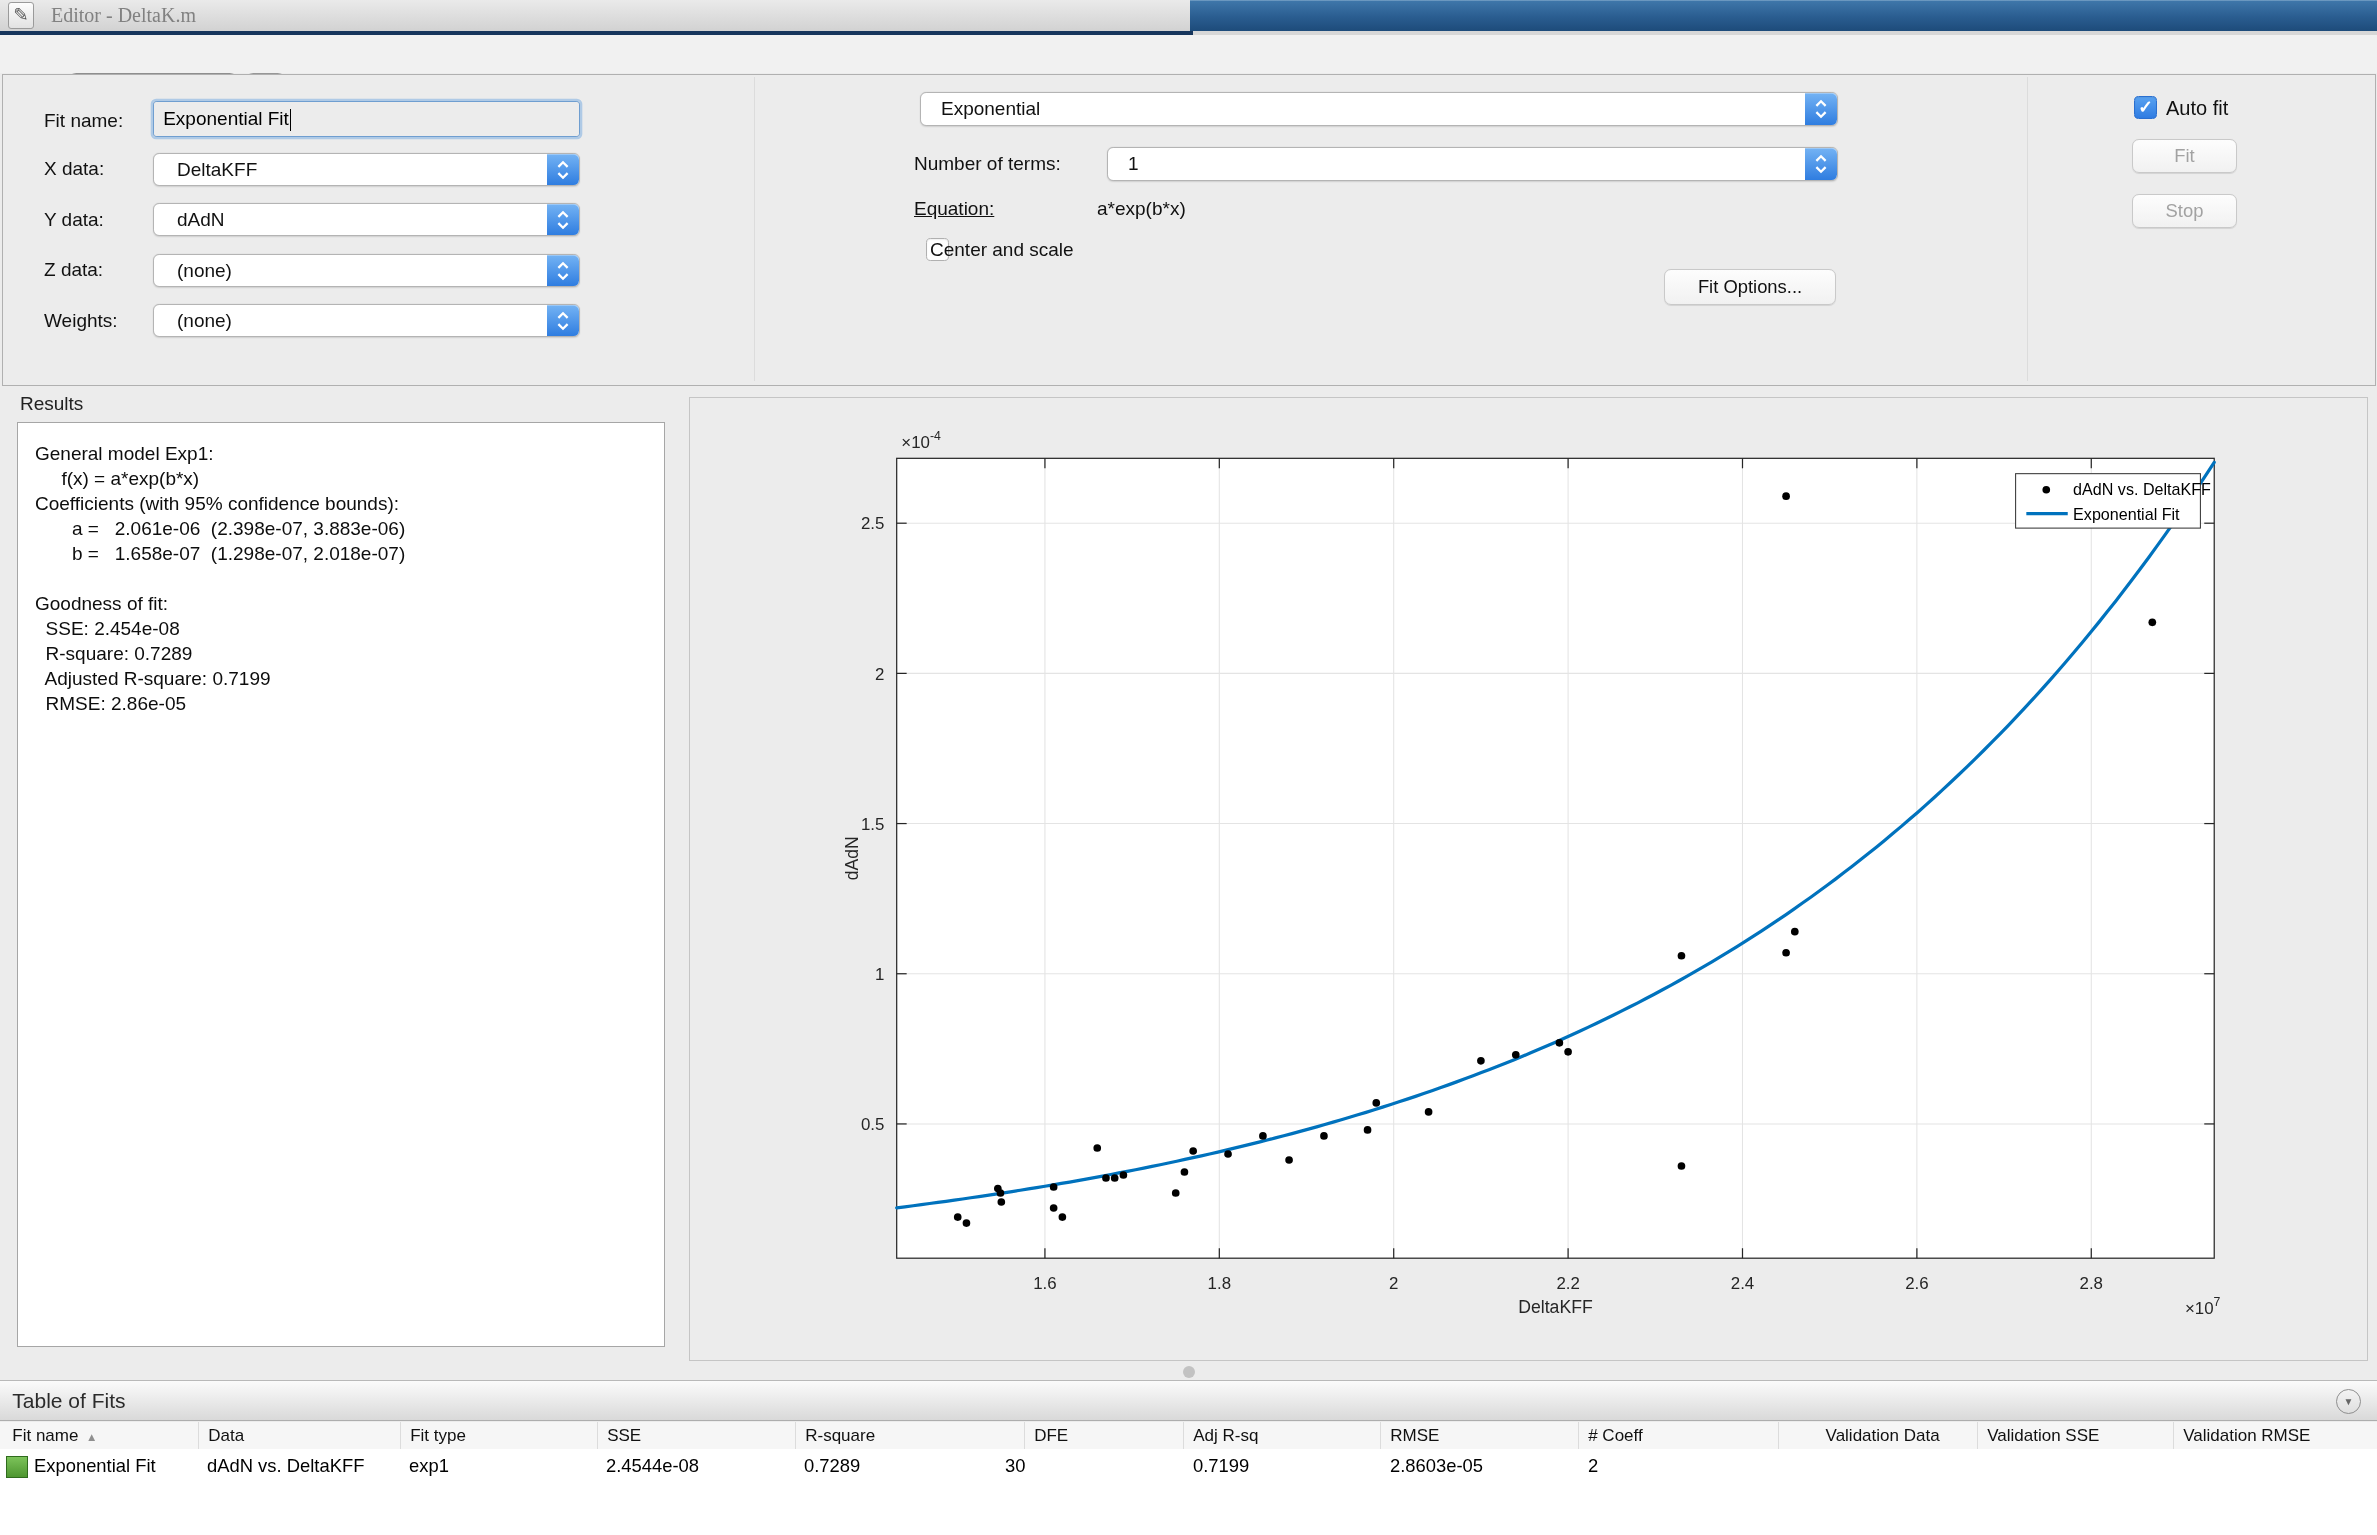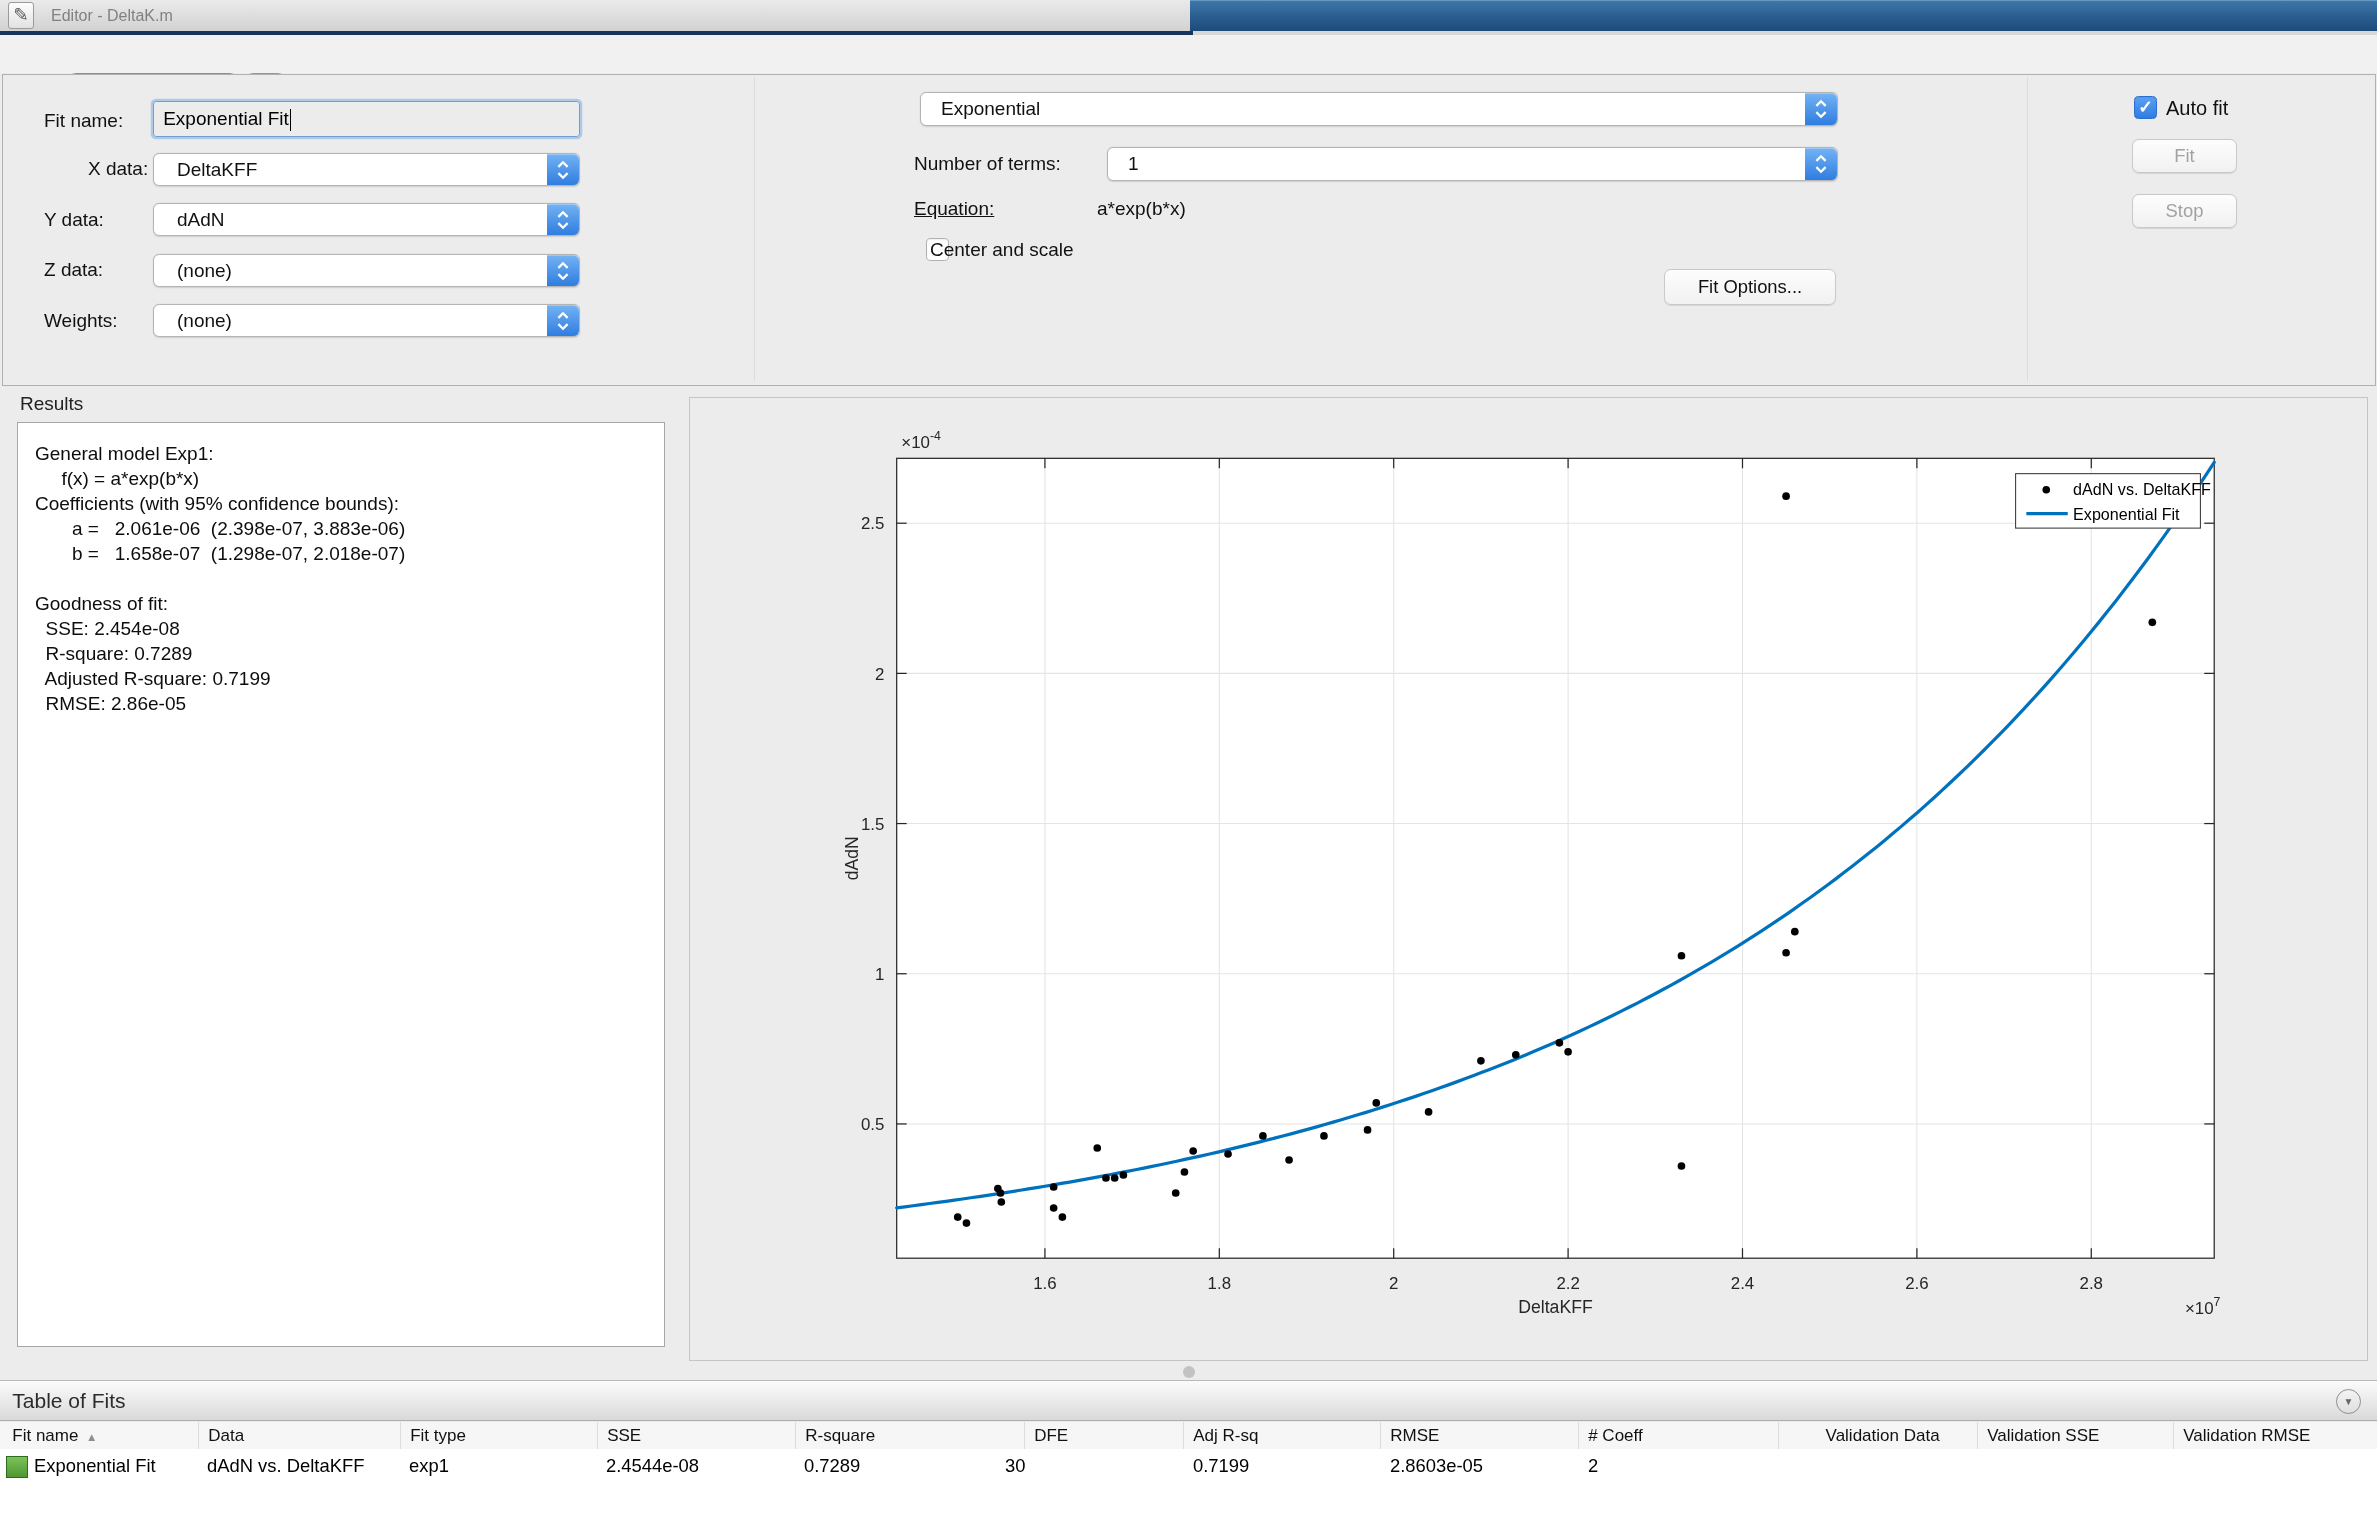--- a/index.html
+++ b/index.html
@@ -4,21 +4,21 @@
 <style>
   html,body{margin:0;padding:0;}
   body{width:2377px;height:1535px;position:relative;overflow:hidden;
        background:#ececec;font-family:"Liberation Sans",sans-serif;
        -webkit-font-smoothing:antialiased;}
   .abs{position:absolute;}
 
   
   #editor-titlebar{left:0;top:0;width:1190px;height:31px;
     background:linear-gradient(#eaeaea,#d2d2d2);border-bottom:0.8px solid #b8b8b8;}
-  #editor-title{left:51px;top:0;height:34px;line-height:31px;font-size:16px;color:#818181;}
+  #editor-title{left:51px;top:0;height:34px;line-height:31px;font-size:20px;color:#818181;font-family:Liberation Serif, serif;}
   #editor-icon{left:7.7px;top:2.3px;width:24.5px;height:25px;background:linear-gradient(#fdfdfd,#e2e2e2);
     border:0.8px solid #9a9a9a;border-radius:3.1px;color:#555;font-size:18.4px;line-height:24.5px;text-align:center;}
   #cft-titlebar{left:1190px;top:0;width:1187px;height:31px;
     background:linear-gradient(#4078ab 0%,#2a5d90 55%,#1d4b7a 100%);
     box-shadow:inset 0 0.8px 0 #7aa3c6;}
   #navy-line{left:0;top:31px;width:1193px;height:4.6px;background:#16355c;}
   #gray-line{left:1193px;top:31px;width:1184px;height:4.6px;background:#d7d7d7;}
 
   
   #tabbar{left:0;top:35px;width:2377px;height:38px;background:#f1f1f1;}
@@ -110,21 +110,21 @@
 
 <div class="abs" id="params"></div>
 <div class="abs vdiv" style="left:754px;"></div>
 <div class="abs vdiv" style="left:2027px;"></div>
 
 <div class="abs plabel" style="left:44px;top:110px;">Fit name:</div>
 <div class="abs" id="fitname-input">
   <span class="val"><span>Exponential Fit</span><span class="caret"></span></span>
 </div>
 
-<div class="abs plabel" style="left:44px;top:158px;margin-left:44px;">X data:</div>
+<div class="abs plabel" style="left:44px;top:158px;">X data:</div>
 <div class="abs dd" style="left:153px;top:153px;width:425px;height:31px;line-height:31px;">
   <span class="val">DeltaKFF</span>
   <span class="stepper">
       <svg width="14" height="20" viewBox="0 0 18 26">
         <path d="M3 9 L9 3 L15 9" stroke="#fff" stroke-width="3" fill="none"></path>
         <path d="M3 17 L9 23 L15 17" stroke="#fff" stroke-width="3" fill="none"></path>
       </svg>
     </span>
 </div>
 

